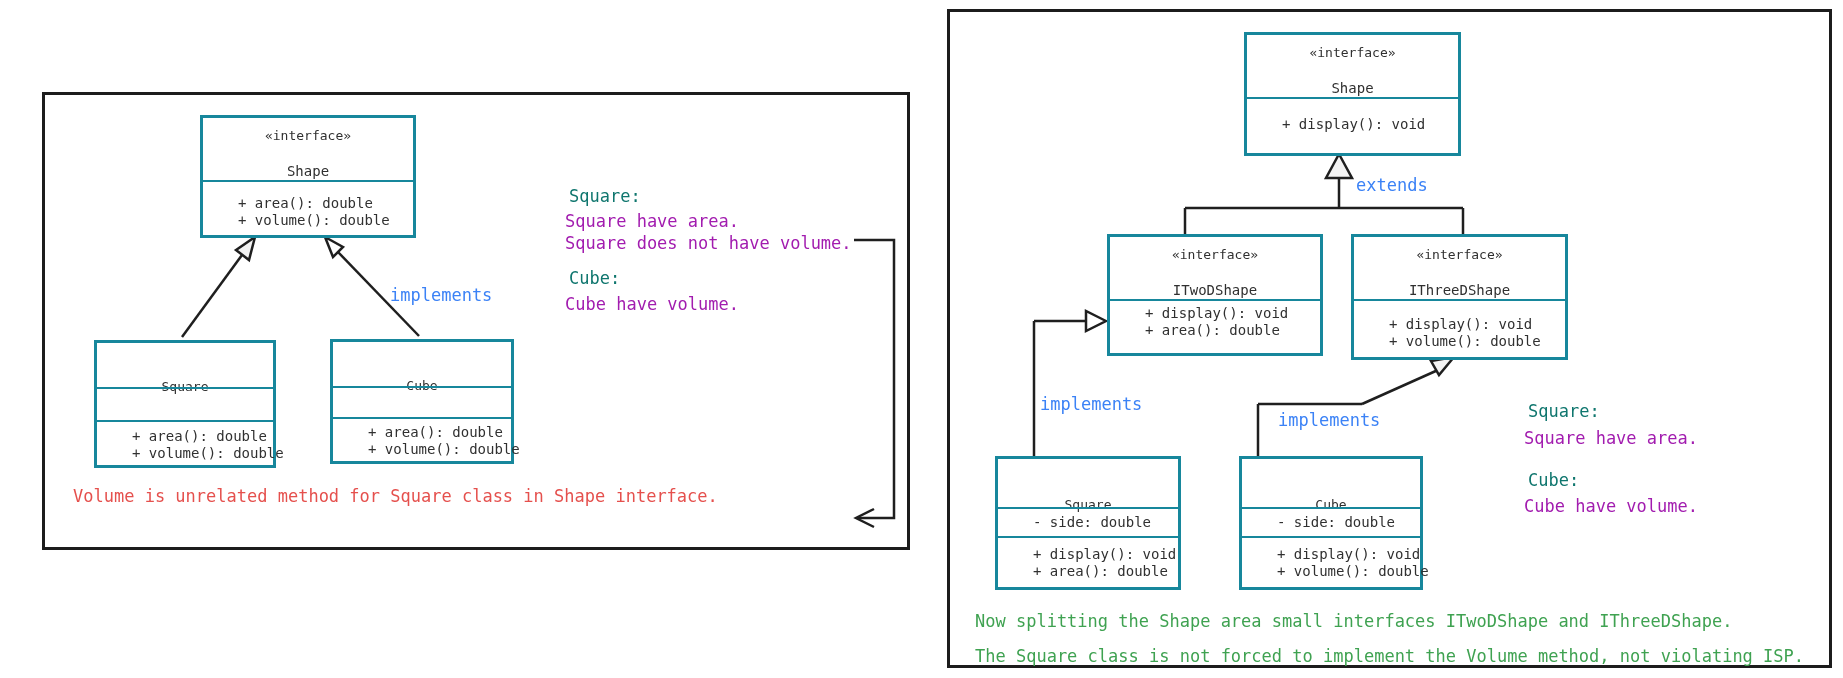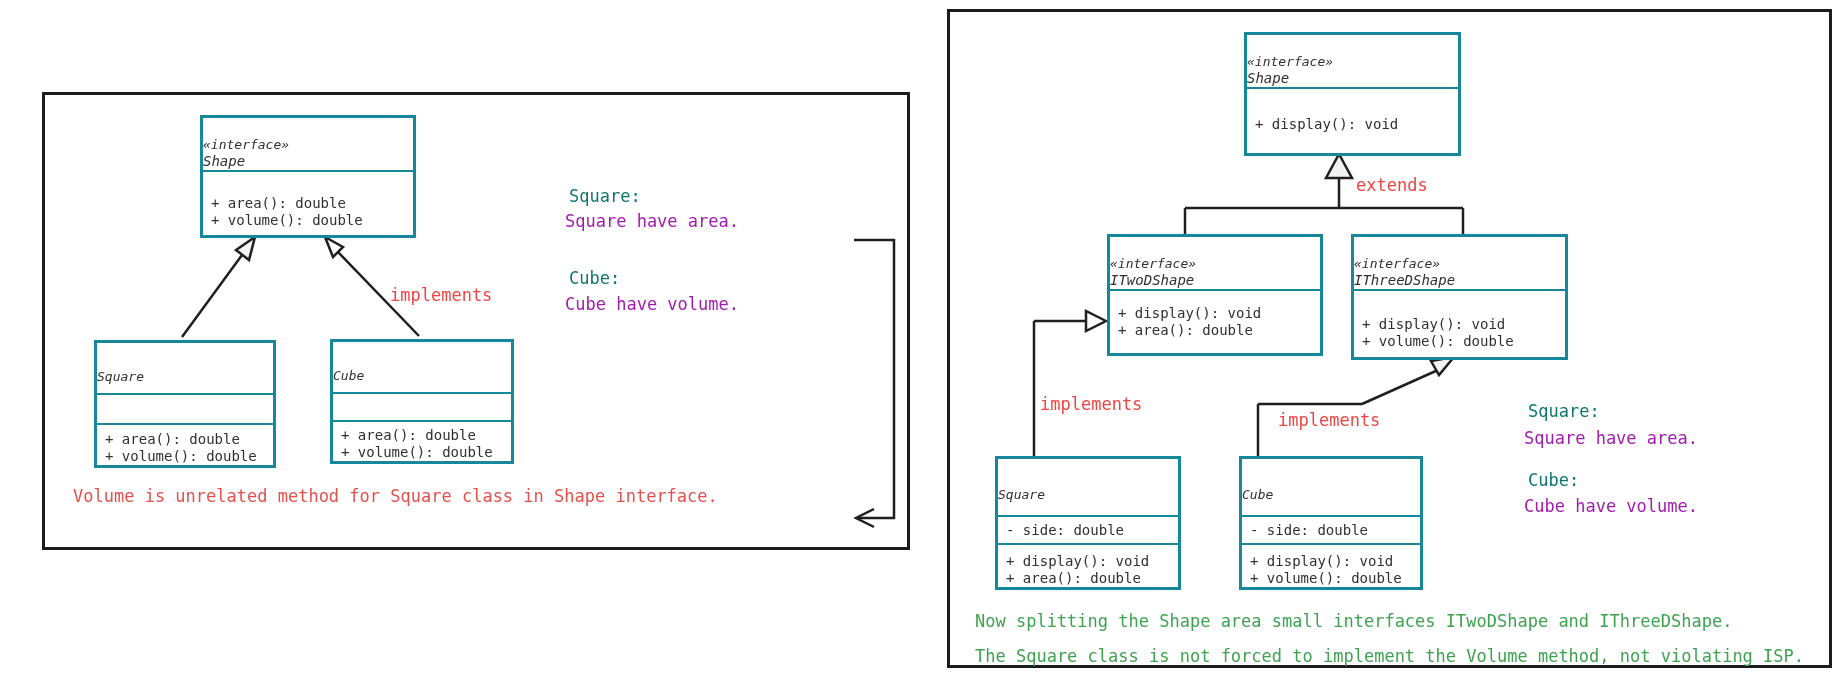--- a/index.html
+++ b/index.html
@@ -5,33 +5,33 @@
   html,body{margin:0;padding:0;background:#ffffff;}
   .canvas{
     position:relative;width:1843px;height:678px;background:#ffffff;
     font-family:"DejaVu Sans Mono","Liberation Mono",monospace;
     color:#303030;overflow:hidden;
   }
   .panel{position:absolute;background:#ffffff;border:3px solid #1c1c1c;box-sizing:border-box;}
   .layer{position:absolute;left:0;top:0;pointer-events:none;}
   .uml-box{position:absolute;background:#ffffff;border:3px solid #17879C;box-sizing:border-box;
            display:flex;flex-direction:column;}
-  .uml-head{text-align:left;padding-top:18px;line-height:17px;font-style:italic;}
+  .uml-head{text-align:center;padding-top:9px;line-height:17px;}
   .stereo{font-size:13px;color:#303030;}
-  .cname{font-size:14px;color:#303030;}
-  .sep{border-top:2px solid #17879C;}
+  .cname{font-size:14px;color:#303030;margin-top:19px;}
+  .sep{border-top:2px solid #17879C;padding-left:27px;}
   .body-end{display:flex;flex-direction:column;justify-content:flex-end;flex:1;}
   .mline{font-size:14px;line-height:17px;padding-left:8px;white-space:pre;color:#303030;}
   .attrs{box-sizing:border-box;}
   .note{position:absolute;font-size:17px;line-height:20px;white-space:pre;}
   .ink{color:#0f766e;}
   .teal{color:#a21caf;}
   .red{color:#E5504D;}
   .green{color:#3FA251;}
-  .lbl{position:absolute;font-size:17px;line-height:20px;color:#ef4444;white-space:pre;}
+  .lbl{position:absolute;font-size:17px;line-height:20px;color:#3b82f6;white-space:pre;}
 </style>
 </head>
 <body>
 
 <div class="canvas">
 
   <div class="panel" style="left:42px;top:92px;width:868px;height:458px;">
 
     <svg class="layer" width="862" height="452" viewBox="0 0 862 452" style="left:0;top:0;" fill="none" stroke="#1f1f1f" stroke-width="2.5">
 
@@ -75,20 +75,21 @@
       <div class="sep body-end" style="justify-content:flex-start;padding-top:5px;">
         <div class="mline">+ area(): double</div>
         <div class="mline">+ volume(): double</div>
       </div>
     </div>
 
     <div class="lbl" style="left:345px;top:190px;">implements</div>
 
     <div class="note ink" style="left:524px;top:91px;">Square:</div>
     <div class="note teal" style="left:520px;top:116px;">Square have area.</div>
+    <div class="note teal" style="left:520px;top:138px;">Square does not have volume.</div>
     <div class="note ink" style="left:524px;top:173px;">Cube:</div>
     <div class="note teal" style="left:520px;top:199px;">Cube have volume.</div>
 
     <div class="note red" style="left:28px;top:391px;">Volume is unrelated method for Square class in Shape interface.</div>
   </div>
 
   <div class="panel" style="left:947px;top:9px;width:885px;height:659px;">
 
     <svg class="layer" width="879" height="653" viewBox="0 0 879 653" style="left:0;top:0;" fill="none" stroke="#1f1f1f" stroke-width="2.5">
 

